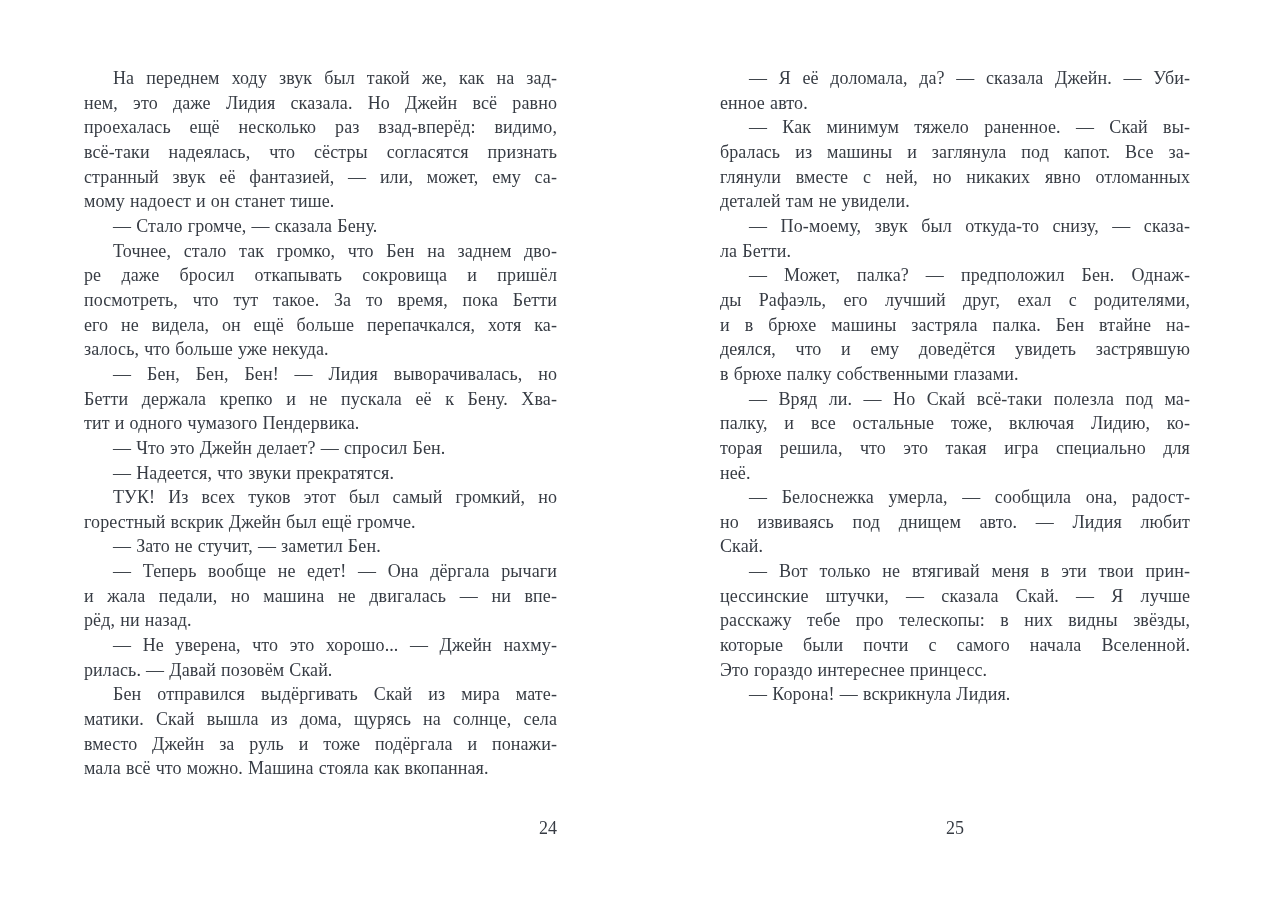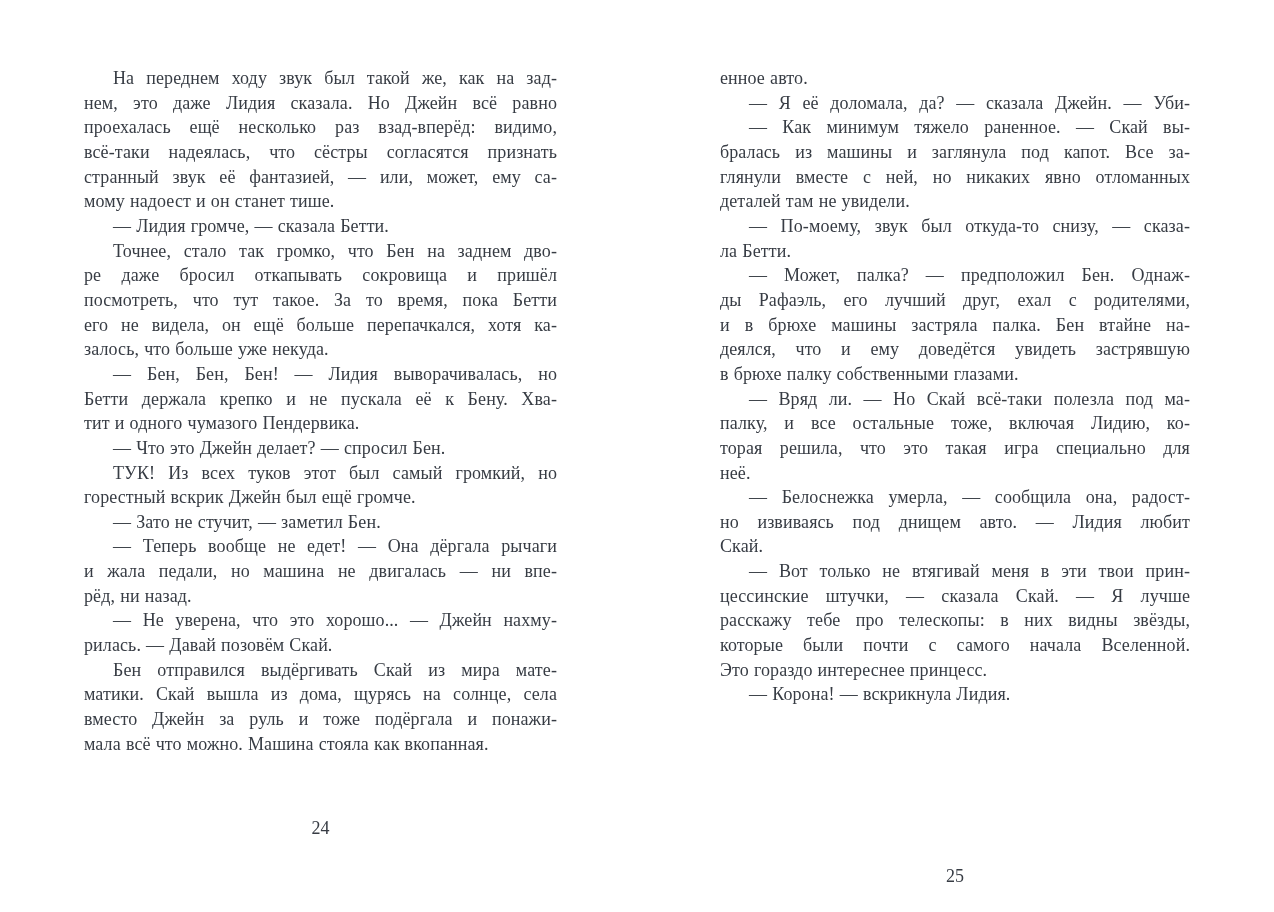--- a/index.html
+++ b/index.html
@@ -33,53 +33,56 @@
     word-spacing: 0.5px;
   }
   .line.para-first { text-indent: 29px; }
   .line.para-last  { text-align-last: left; }
   .pagenum {
     position: absolute;
     top: 818px;
     font-size: 18px;
     text-align: center;
   }
-  .pagenum.left  { left: 84px;  width: 473px; }
-  .pagenum.right { left: 720px; width: 470px; margin-top: 48px; }
+  .pagenum.left  { left: 84px;  width: 473px; text-align: right; }
+  .pagenum.right { left: 720px; width: 470px; }
 </style>
 </head>
 <body style="color: rgb(55, 60, 68); background: rgb(255, 255, 255);">
 
 <div class="spread">
   <div class="page-text left">
       <div class="paragraph">
         <div class="line para-first">На переднем ходу звук был такой же, как на зад-</div>
         <div class="line">нем, это даже Лидия сказала. Но Джейн всё равно</div>
         <div class="line">проехалась ещё несколько раз взад-вперёд: видимо,</div>
         <div class="line">всё-таки надеялась, что сёстры согласятся признать</div>
         <div class="line">странный звук её фантазией, — или, может, ему са-</div>
         <div class="line para-last">мому надоест и он станет тише.</div>
       </div>
       <div class="paragraph">
-        <div class="line para-first para-last">— Лидия громче, — сказала Бетти.</div>
+        <div class="line para-first para-last">— Стало громче, — сказала Бену.</div>
       </div>
       <div class="paragraph">
         <div class="line para-first">Точнее, стало так громко, что Бен на заднем дво-</div>
         <div class="line">ре даже бросил откапывать сокровища и пришёл</div>
         <div class="line">посмотреть, что тут такое. За то время, пока Бетти</div>
         <div class="line">его не видела, он ещё больше перепачкался, хотя ка-</div>
         <div class="line para-last">залось, что больше уже некуда.</div>
       </div>
       <div class="paragraph">
         <div class="line para-first">— Бен, Бен, Бен! — Лидия выворачивалась, но</div>
         <div class="line">Бетти держала крепко и не пускала её к Бену. Хва-</div>
         <div class="line para-last">тит и одного чумазого Пендервика.</div>
       </div>
       <div class="paragraph">
         <div class="line para-first para-last">— Что это Джейн делает? — спросил Бен.</div>
+      </div>
+      <div class="paragraph">
+        <div class="line para-first para-last">— Надеется, что звуки прекратятся.</div>
       </div>
       <div class="paragraph">
         <div class="line para-first">ТУК! Из всех туков этот был самый громкий, но</div>
         <div class="line para-last">горестный вскрик Джейн был ещё громче.</div>
       </div>
       <div class="paragraph">
         <div class="line para-first para-last">— Зато не стучит, — заметил Бен.</div>
       </div>
       <div class="paragraph">
         <div class="line para-first">— Теперь вообще не едет! — Она дёргала рычаги</div>
@@ -92,22 +95,22 @@
       </div>
       <div class="paragraph">
         <div class="line para-first">Бен отправился выдёргивать Скай из мира мате-</div>
         <div class="line">матики. Скай вышла из дома, щурясь на солнце, села</div>
         <div class="line">вместо Джейн за руль и тоже подёргала и понажи-</div>
         <div class="line para-last">мала всё что можно. Машина стояла как вкопанная.</div>
       </div>
     </div>
   <div class="page-text right">
       <div class="paragraph">
+        <div class="line para-first">— Я её доломала, да? — сказала Джейн. — Уби-</div>
         <div class="line para-last">енное авто.</div>
-        <div class="line para-first">— Я её доломала, да? — сказала Джейн. — Уби-</div>
       </div>
       <div class="paragraph">
         <div class="line para-first">— Как минимум тяжело раненное. — Скай вы-</div>
         <div class="line">бралась из машины и заглянула под капот. Все за-</div>
         <div class="line">глянули вместе с ней, но никаких явно отломанных</div>
         <div class="line para-last">деталей там не увидели.</div>
       </div>
       <div class="paragraph">
         <div class="line para-first">— По-моему, звук был откуда-то снизу, — сказа-</div>
         <div class="line para-last">ла Бетти.</div>

